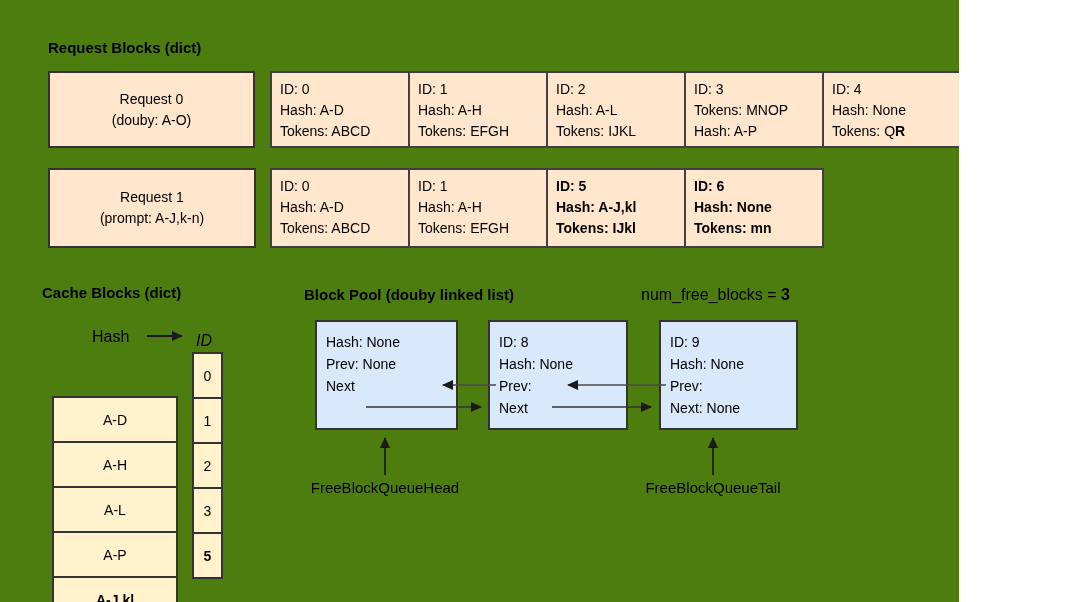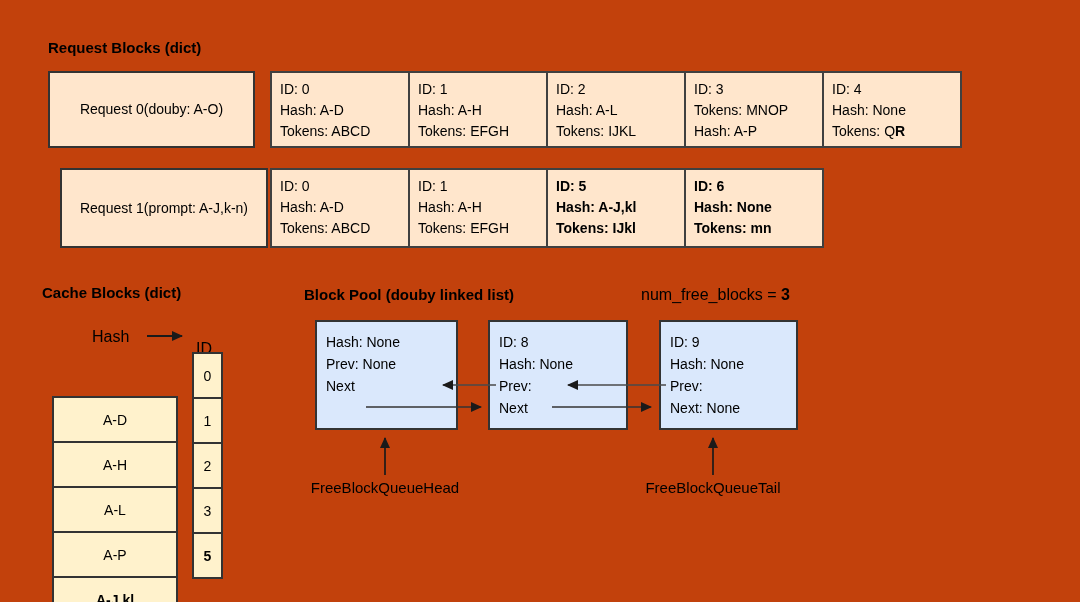--- a/index.html
+++ b/index.html
@@ -1,40 +1,40 @@
 <!DOCTYPE html>
 <html><head>
 <meta charset="utf-8">
 <style>
   html, body { margin: 0; padding: 0; background: #ffffff; }
   #canvas {
     position: relative;
-    width: 1080px; height: 602px;
-    background: #c2410c;
+    width: 959px; height: 602px;
+    background: #4d7c0f;
     font-family: "Liberation Sans", "DejaVu Sans", sans-serif;
     color: #000000;
     overflow: hidden;
   }
   .heading {
     position: absolute;
     font-size: 15px;
     font-weight: bold;
     white-space: nowrap;
   }
   .plainlabel {
     position: absolute;
     font-size: 16px;
     white-space: nowrap;
   }
   .label-box {
     position: absolute;
     background: #FFE6CC;
     border: 2px solid #333333;
     display: flex;
-    flex-direction: row;
+    flex-direction: column;
     align-items: center;
     justify-content: center;
     font-size: 14px;
     line-height: 21px;
     text-align: center;
     box-sizing: border-box;
   }
   .cells-row {
     position: absolute;
     display: flex;
@@ -128,21 +128,21 @@
         <div class="cell-line">Tokens: MNOP</div>
         <div class="cell-line">Hash: A-P</div>
       </div>
       <div class="cell">
         <div class="cell-line">ID: 4</div>
         <div class="cell-line">Hash: None</div>
         <div class="cell-line">Tokens: Q<b>R</b></div>
       </div>
     </div>
 
-  <div class="label-box" style="left:60px; top:168px; width:208px; height:80px;">
+  <div class="label-box" style="left:48px; top:168px; width:208px; height:80px;">
     <div>Request 1</div>
     <div>(prompt: A-J,k-n)</div>
   </div>
   <div class="cells-row row1" style="left:270px; top:168px;">
       <div class="cell">
         <div class="cell-line">ID: 0</div>
         <div class="cell-line">Hash: A-D</div>
         <div class="cell-line">Tokens: ABCD</div>
       </div>
       <div class="cell">
@@ -158,21 +158,21 @@
       <div class="cell bold">
         <div class="cell-line">ID: 6</div>
         <div class="cell-line">Hash: None</div>
         <div class="cell-line">Tokens: mn</div>
       </div>
     </div>
 
   <div class="heading" style="left:42px; top:284px;">Cache Blocks (dict)</div>
 
   <div class="plainlabel" style="left:92px; top:328px;">Hash</div>
-  <div class="plainlabel" style="left:196px; top:340px;">ID</div>
+  <div class="plainlabel" style="left:196px; top:332px;font-style:italic;">ID</div>
 
   <div class="cache-col hash-col" style="left:52px; top:352px;margin-top:44px;">
       <div class="cache-cell">A-D</div>
       <div class="cache-cell">A-H</div>
       <div class="cache-cell">A-L</div>
       <div class="cache-cell">A-P</div>
       <div class="cache-cell bold">A-J,kl</div>
     </div>
   <div class="cache-col id-col" style="left:192px; top:352px;">
       <div class="cache-cell">0</div>

